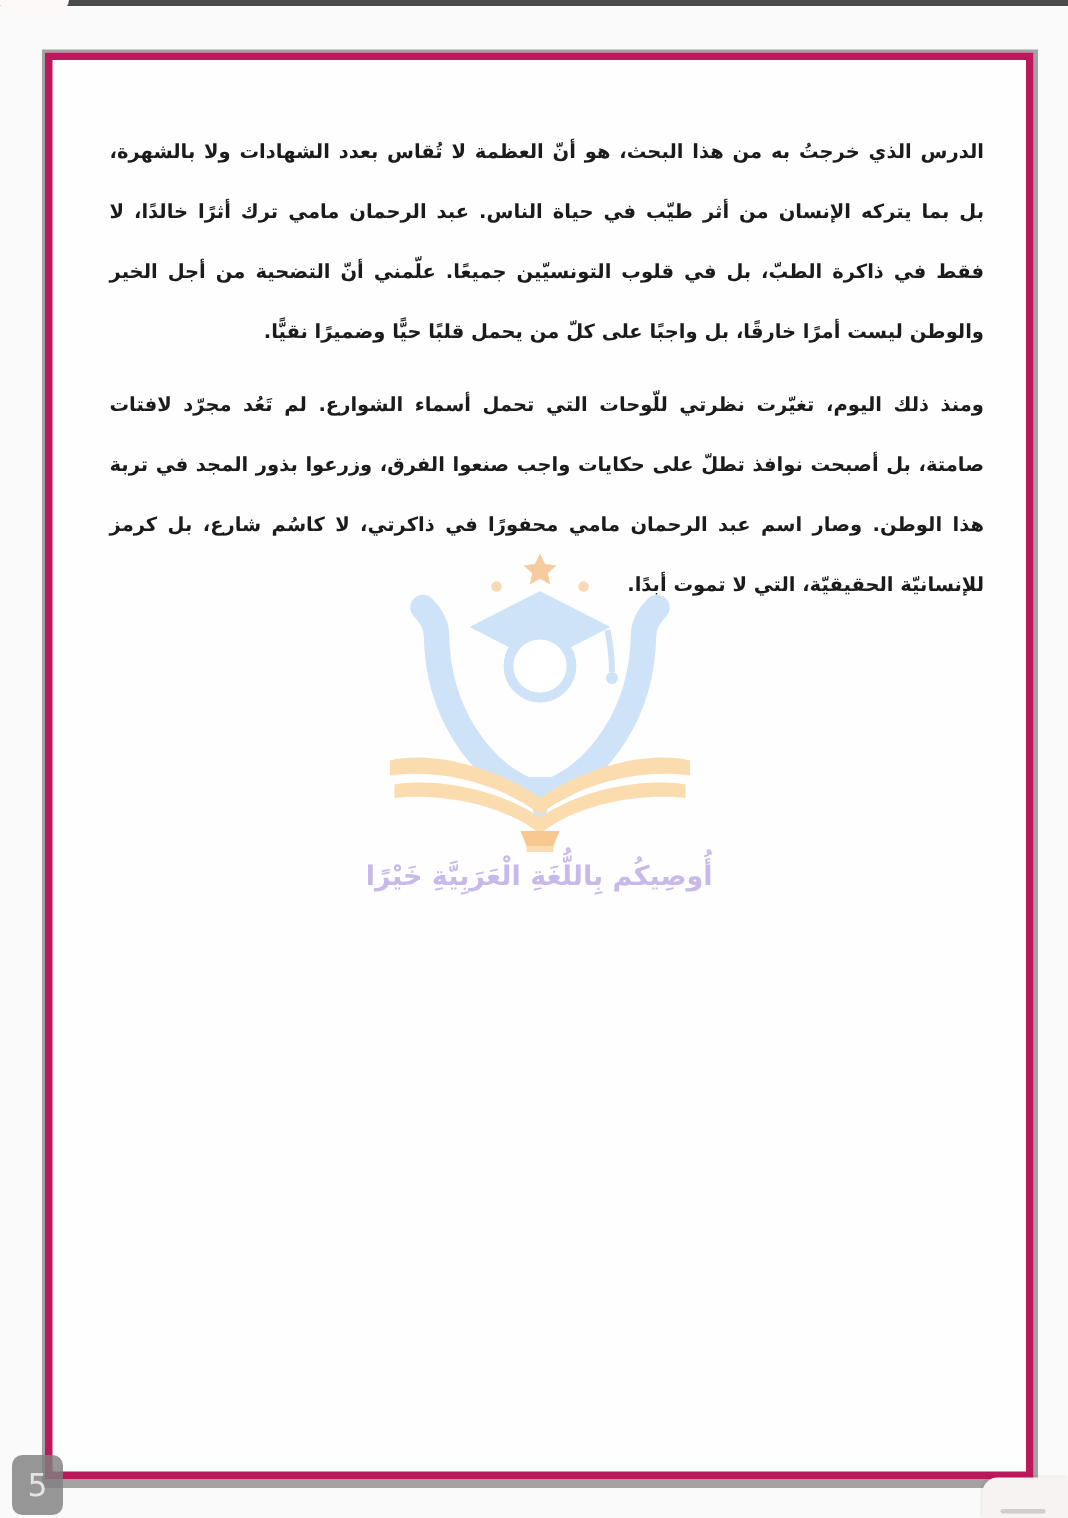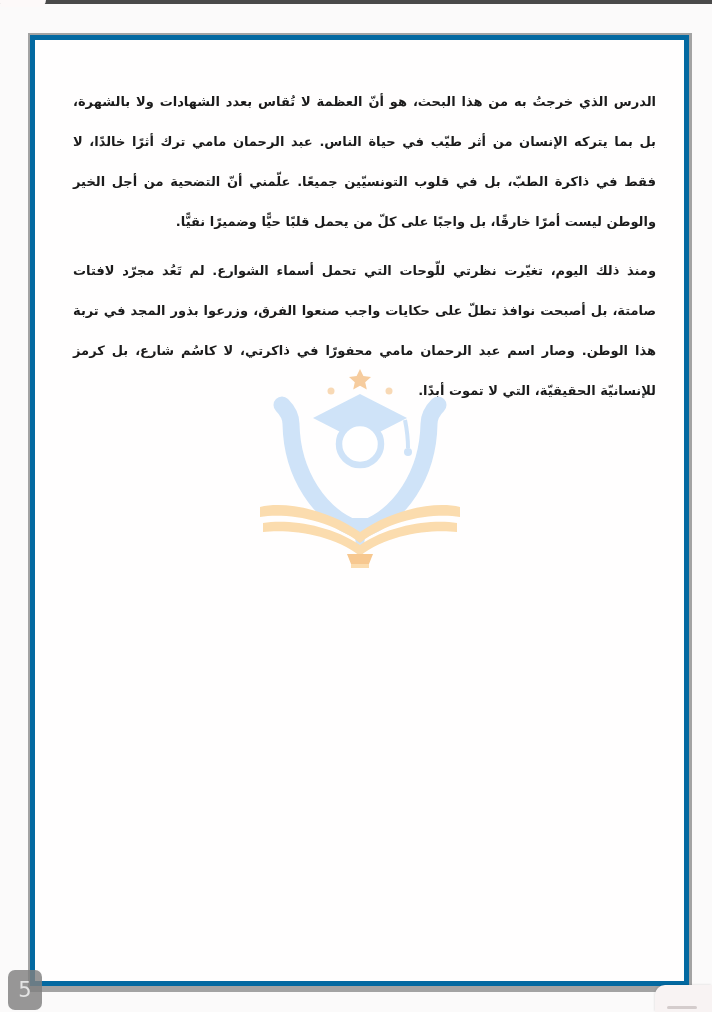--- a/index.html
+++ b/index.html
@@ -28,21 +28,21 @@
   .doc-frame {
     position: absolute; left: 28px; top: 33px;
     width: 664px; height: 959px;
     background: #a3a3a3;
     padding: 2px 3px 6px 2px;
     box-sizing: border-box;
   }
   .doc-page {
     width: 100%; height: 100%;
     box-sizing: border-box;
-    border: 5px solid #0369a1;
+    border: 5px solid #be185d;
     background: #fffefe;
     position: relative;
   }
   .page-content {
     position: absolute; inset: 0;
     padding: 42px 28px 0 38px;
     direction: rtl;
   }
   .para {
     font-size: 13px;
@@ -137,20 +137,21 @@
           <path d="M105,164 C72,141 30,133 5,139 L5,149 C32,145 74,151 105,175 Z" fill="#fbdcae"></path>
           <path d="M105,177 C74,156 32,151 8,155 L8,164 C34,161 78,166 105,188 Z" fill="#fbdcae"></path>
 
           <path d="M105,164 C138,141 180,133 205,139 L205,149 C178,145 136,151 105,175 Z" fill="#fbdcae"></path>
           <path d="M105,177 C136,156 178,151 202,155 L202,164 C176,161 132,166 105,188 Z" fill="#fbdcae"></path>
 
           <polygon points="92,186 118,186 114,196 96,196" fill="#f7c890"></polygon>
           <rect x="96" y="196" width="18" height="4" fill="#fbdcae"></rect>
         </g>
       </svg>
+      <div class="watermark-caption">أُوصِيكُم بِاللُّغَةِ الْعَرَبِيَّةِ خَيْرًا</div>
     </div>
 
   </div>
 </div>
 
 <div class="page-badge">5</div>
 
 <div class="corner-tab">
   <div class="corner-tab-dash"></div>
 </div>

